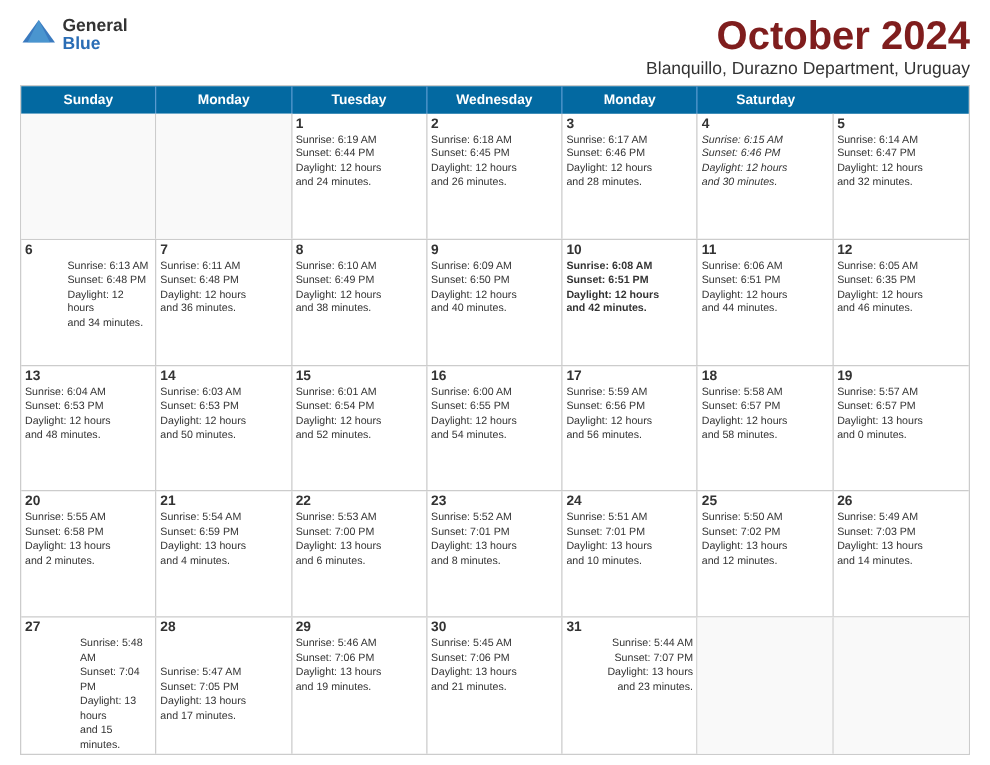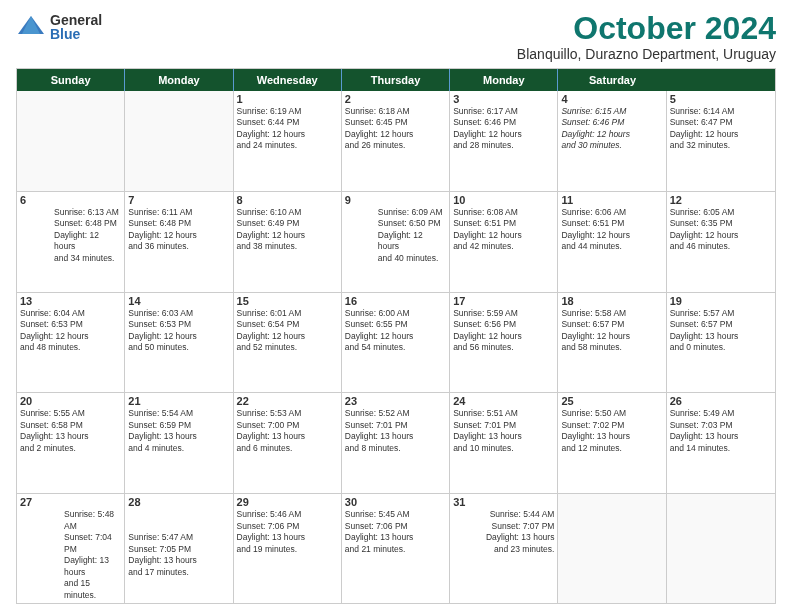--- a/index.html
+++ b/index.html
@@ -46,38 +46,38 @@
     .logo-icon {
       width: 30px;
       height: 30px;
     }
     .header-right {
       text-align: right;
     }
     .month-title {
       font-size: 32px;
       font-weight: bold;
-      color: #0f766e;
+      color: #7f1d1d;
       line-height: 1;
     }
     .location {
       font-size: 14px;
       color: #333;
       margin-top: 2px;
     }
     .calendar {
       flex: 1;
       display: flex;
       flex-direction: column;
       border: 1px solid #ccc;
     }
     .cal-header {
       display: grid;
       grid-template-columns: repeat(7, 1fr);
-      background: #14532d;
+      background: #0369a1;
     }
     .cal-header-cell {
       color: #fff;
       font-size: 11px;
       font-weight: bold;
       padding: 5px 4px;
       text-align: center;
       border-right: 1px solid #5a9ad0;
     }
     .cal-header-cell:last-child {
@@ -142,22 +142,22 @@
     <div class="header-right">
       <div class="month-title">October 2024</div>
       <div class="location">Blanquillo, Durazno Department, Uruguay</div>
     </div>
   </div>
 
   <div class="calendar">
     <div class="cal-header">
     <div class="cal-header-cell">Sunday</div>
         <div class="cal-header-cell">Monday</div>
+        <div class="cal-header-cell">Tuesday</div>
         <div class="cal-header-cell">Wednesday</div>
-        <div class="cal-header-cell">Thursday</div>
         <div class="cal-header-cell">Monday</div>
         <div class="cal-header-cell">Saturday</div>
       </div>
     <div class="cal-body">
     <div class="cal-row">
           <div class="cal-cell empty"></div>
           <div class="cal-cell empty"></div>
           <div class="cal-cell">
             <span class="day-num">1</span>
             <div class="cell-text" style="white-space: pre-line;">Sunrise: 6:19 AM
@@ -211,28 +211,28 @@
           </div>
           <div class="cal-cell">
             <span class="day-num">8</span>
             <div class="cell-text" style="white-space: pre-line;">Sunrise: 6:10 AM
 Sunset: 6:49 PM
 Daylight: 12 hours
 and 38 minutes.</div>
           </div>
           <div class="cal-cell">
             <span class="day-num">9</span>
-            <div class="cell-text" style="white-space: pre-line; margin-left: 33px;">Sunrise: 6:09 AM
+            <div class="cell-text" style="white-space: pre-line;">Sunrise: 6:09 AM
 Sunset: 6:50 PM
 Daylight: 12 hours
 and 40 minutes.</div>
           </div>
           <div class="cal-cell">
             <span class="day-num">10</span>
-            <div class="cell-text" style="white-space: pre-line;">Sunrise: 6:08 AM
+            <div class="cell-text" style="white-space: pre-line; font-weight: bold;">Sunrise: 6:08 AM
 Sunset: 6:51 PM
 Daylight: 12 hours
 and 42 minutes.</div>
           </div>
           <div class="cal-cell">
             <span class="day-num">11</span>
             <div class="cell-text" style="white-space: pre-line;">Sunrise: 6:06 AM
 Sunset: 6:51 PM
 Daylight: 12 hours
 and 44 minutes.</div>

